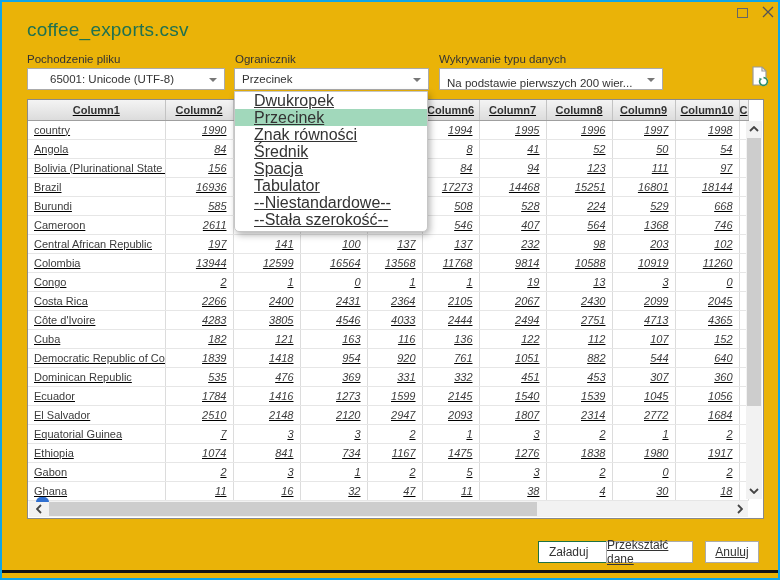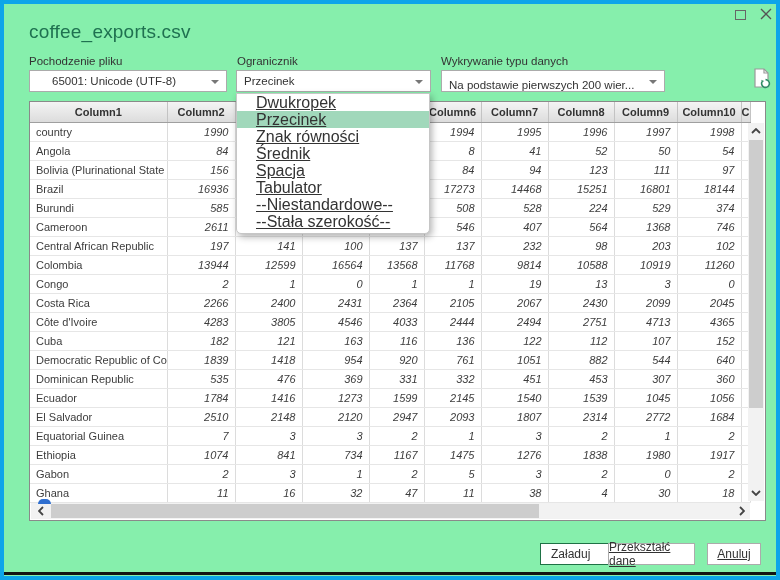--- a/index.html
+++ b/index.html
@@ -1,20 +1,20 @@
 <!DOCTYPE html>
 <html><head>
 <meta charset="utf-8">
 <style>
   * { box-sizing: border-box; margin: 0; padding: 0; }
   html,body { background:#fff; }
   body { font-family: "Liberation Sans", "DejaVu Sans", sans-serif; }
   .window {
-    position: relative; width: 780px; height: 580px; background:#86efac;
-    border: 4px solid #0ea5e9; overflow: hidden;
+    position: relative; width: 780px; height: 580px; background:#eab308;
+    border: 2px solid #0ea5e9; overflow: hidden;
   }
   
   .win-controls { position:absolute; top:4px; right:4px; display:flex; gap:14px; align-items:center; }
   .btn-max { width:11px; height:10px; border:1px solid #666; margin-top:2px; cursor:default; }
   .btn-close svg { display:block; }
   
   .title { position:absolute; left:25px; top:17px; font-size:19px; font-weight:400; color:#1f7150; letter-spacing:.2px; }
   
   .field-label { position:absolute; top:51px; font-size:11.5px; color:#333; }
   .lbl-origin { left:25px; }
@@ -29,21 +29,21 @@
   .sel-delim { left:232px; width:195px; }
   .sel-type { left:437px; width:224px;align-items:flex-end; }
   .sel-arrow { position:absolute; right:7px; top:9px; width:0; height:0;
     border-left:4px solid transparent; border-right:4px solid transparent; border-top:4px solid #777; }
   .refresh-icon { position:absolute; left:749px; top:64px; cursor:pointer; }
   
   .grid-wrap {
     position:absolute; left:25px; top:97px; width:737px; height:420px;
     border:1px solid #8a8a8a; background:#fff;
   }
-  table.grid { border-collapse:collapse; table-layout:fixed; width:720px; }
+  table.grid { border-collapse:collapse; table-layout:fixed; width:720px;text-decoration:underline; }
   table.grid th {
     height:20px; font-size:11px; font-weight:bold; color:#333; text-align:center;
     background:linear-gradient(#f4f4f4,#dcdcdc);
     border-right:1px solid #c3c3c3; border-bottom:1px solid #9f9f9f;
     overflow:hidden; white-space:nowrap; cursor:default;
   }
   table.grid td {
     height:19px; font-size:11px; color:#3c3c3c; padding:0 6px;
     border-right:1px solid #dcdcdc; border-bottom:1px solid #e6e6e6;
     overflow:hidden; white-space:nowrap; background:#fff;
@@ -211,21 +211,21 @@
           <tr>
             <td class="txt">Burundi</td>
             <td class="num">585</td>
             <td class="num"></td>
             <td class="num"></td>
             <td class="num"></td>
             <td class="num">508</td>
             <td class="num">528</td>
             <td class="num">224</td>
             <td class="num">529</td>
-            <td class="num">374</td>
+            <td class="num">668</td>
             <td></td>
           </tr>
           <tr>
             <td class="txt">Cameroon</td>
             <td class="num">2611</td>
             <td class="num"></td>
             <td class="num"></td>
             <td class="num"></td>
             <td class="num">546</td>
             <td class="num">407</td>

